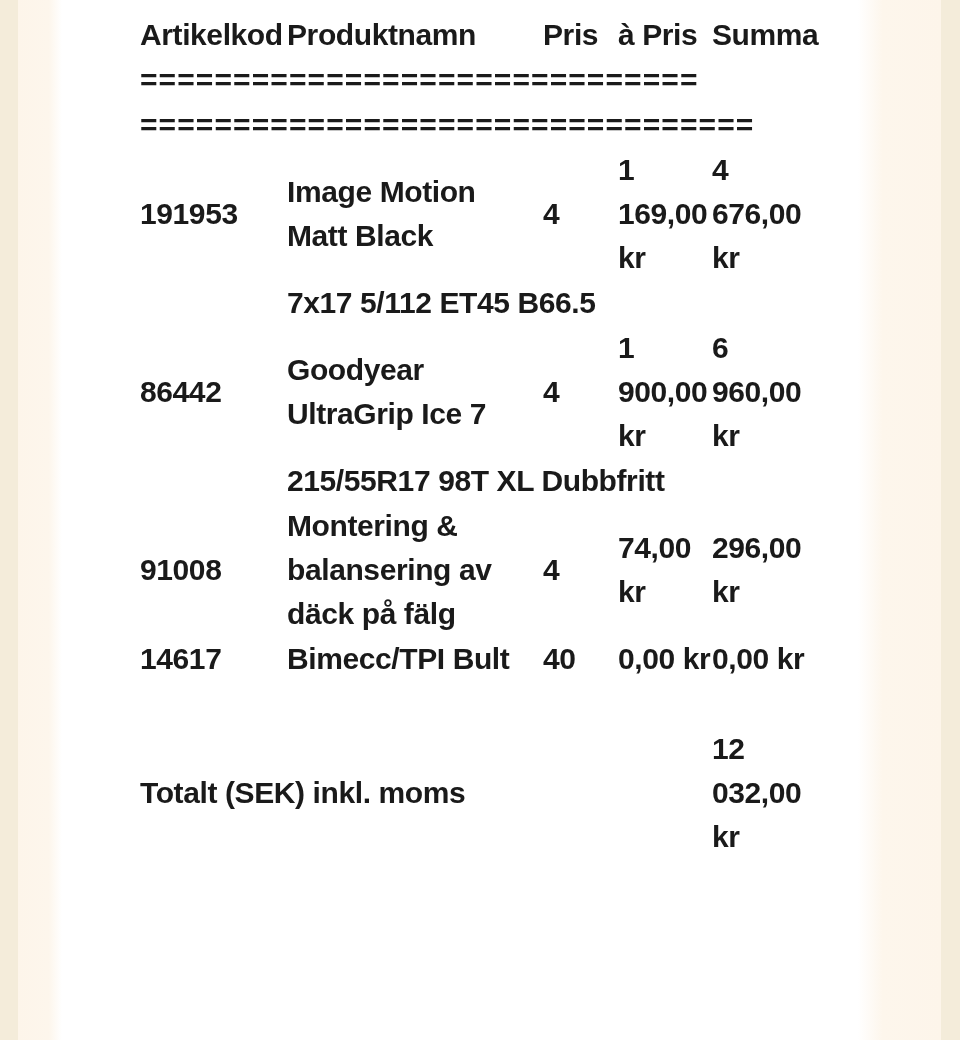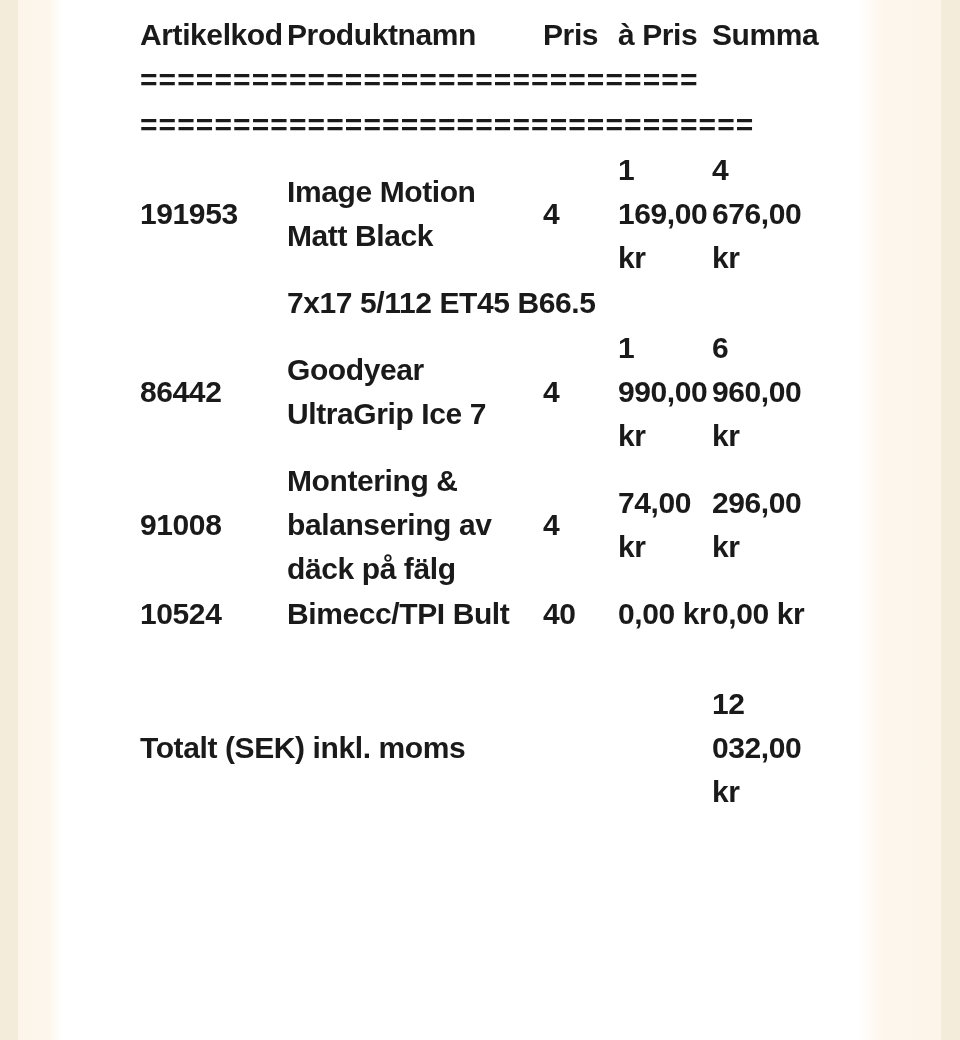--- a/index.html
+++ b/index.html
@@ -101,28 +101,32 @@
 
       <tr>
         <td>86442</td>
         <td>
           <div class="line">Goodyear</div>
           <div class="line">UltraGrip Ice 7</div>
         </td>
         <td>4</td>
         <td>
           <div class="line">1</div>
-          <div class="line">990,00</div>
+          <div class="line">900,00</div>
           <div class="line">kr</div>
         </td>
         <td>
           <div class="line">6</div>
           <div class="line">960,00</div>
           <div class="line">kr</div>
         </td>
+      </tr>
+      <tr>
+        <td></td>
+        <td colspan="4">215/55R17 98T XL Dubbfritt</td>
       </tr>
 
 
       <tr>
         <td>91008</td>
         <td>
           <div class="line">Montering &amp;</div>
           <div class="line">balansering av</div>
           <div class="line">däck på fälg</div>
         </td>
@@ -131,21 +135,21 @@
           <div class="line">74,00</div>
           <div class="line">kr</div>
         </td>
         <td>
           <div class="line">296,00</div>
           <div class="line">kr</div>
         </td>
       </tr>
 
       <tr>
-        <td>10524</td>
+        <td>14617</td>
         <td>Bimecc/TPI Bult</td>
         <td>40</td>
         <td>0,00 kr</td>
         <td>0,00 kr</td>
       </tr>
 
 
       <tr class="spacer">
         <td colspan="5"></td>
       </tr>

